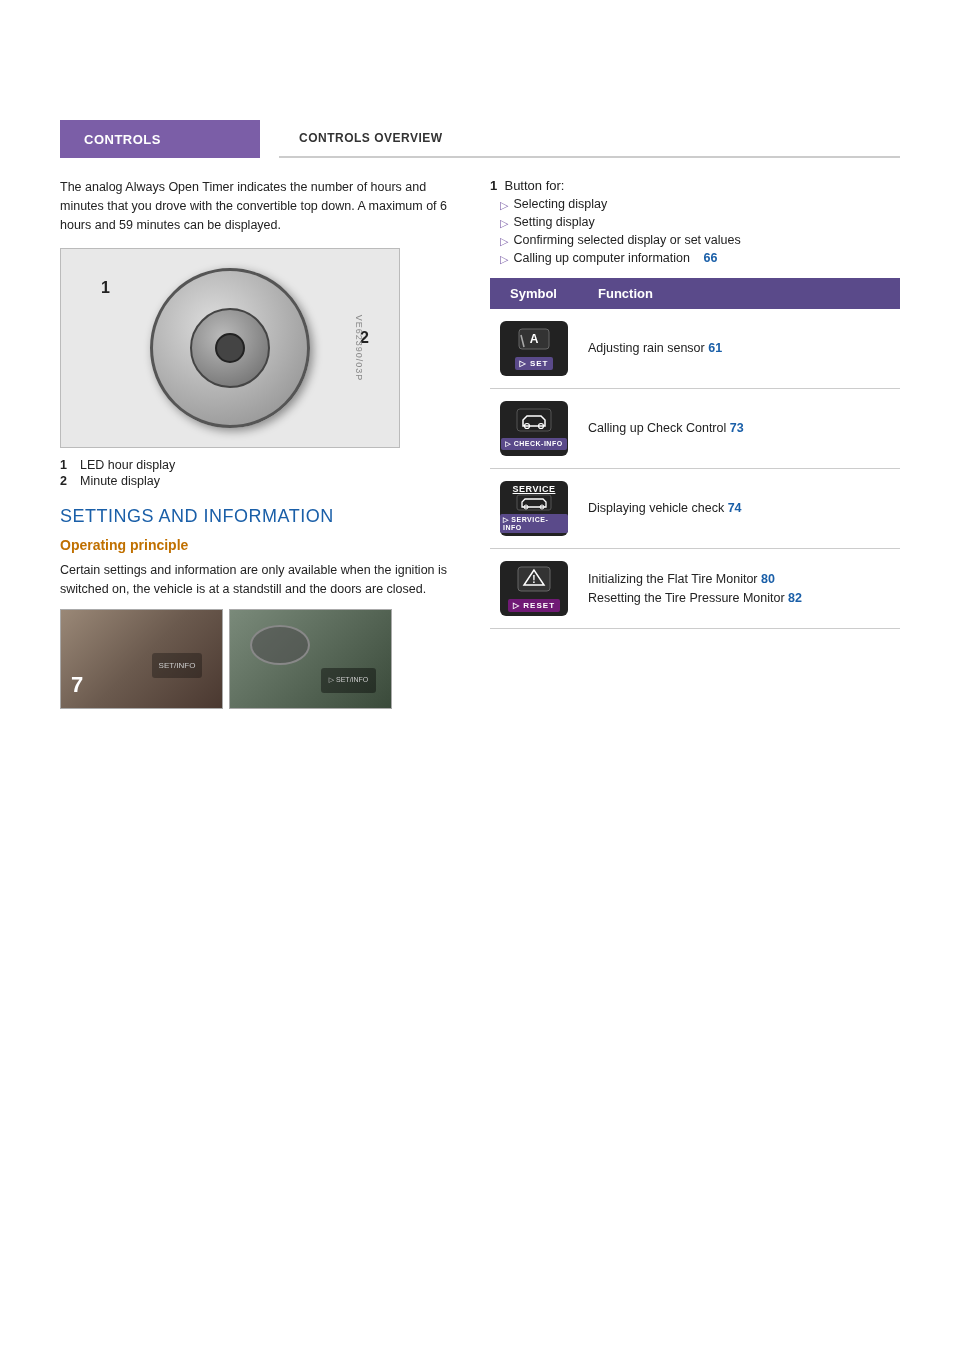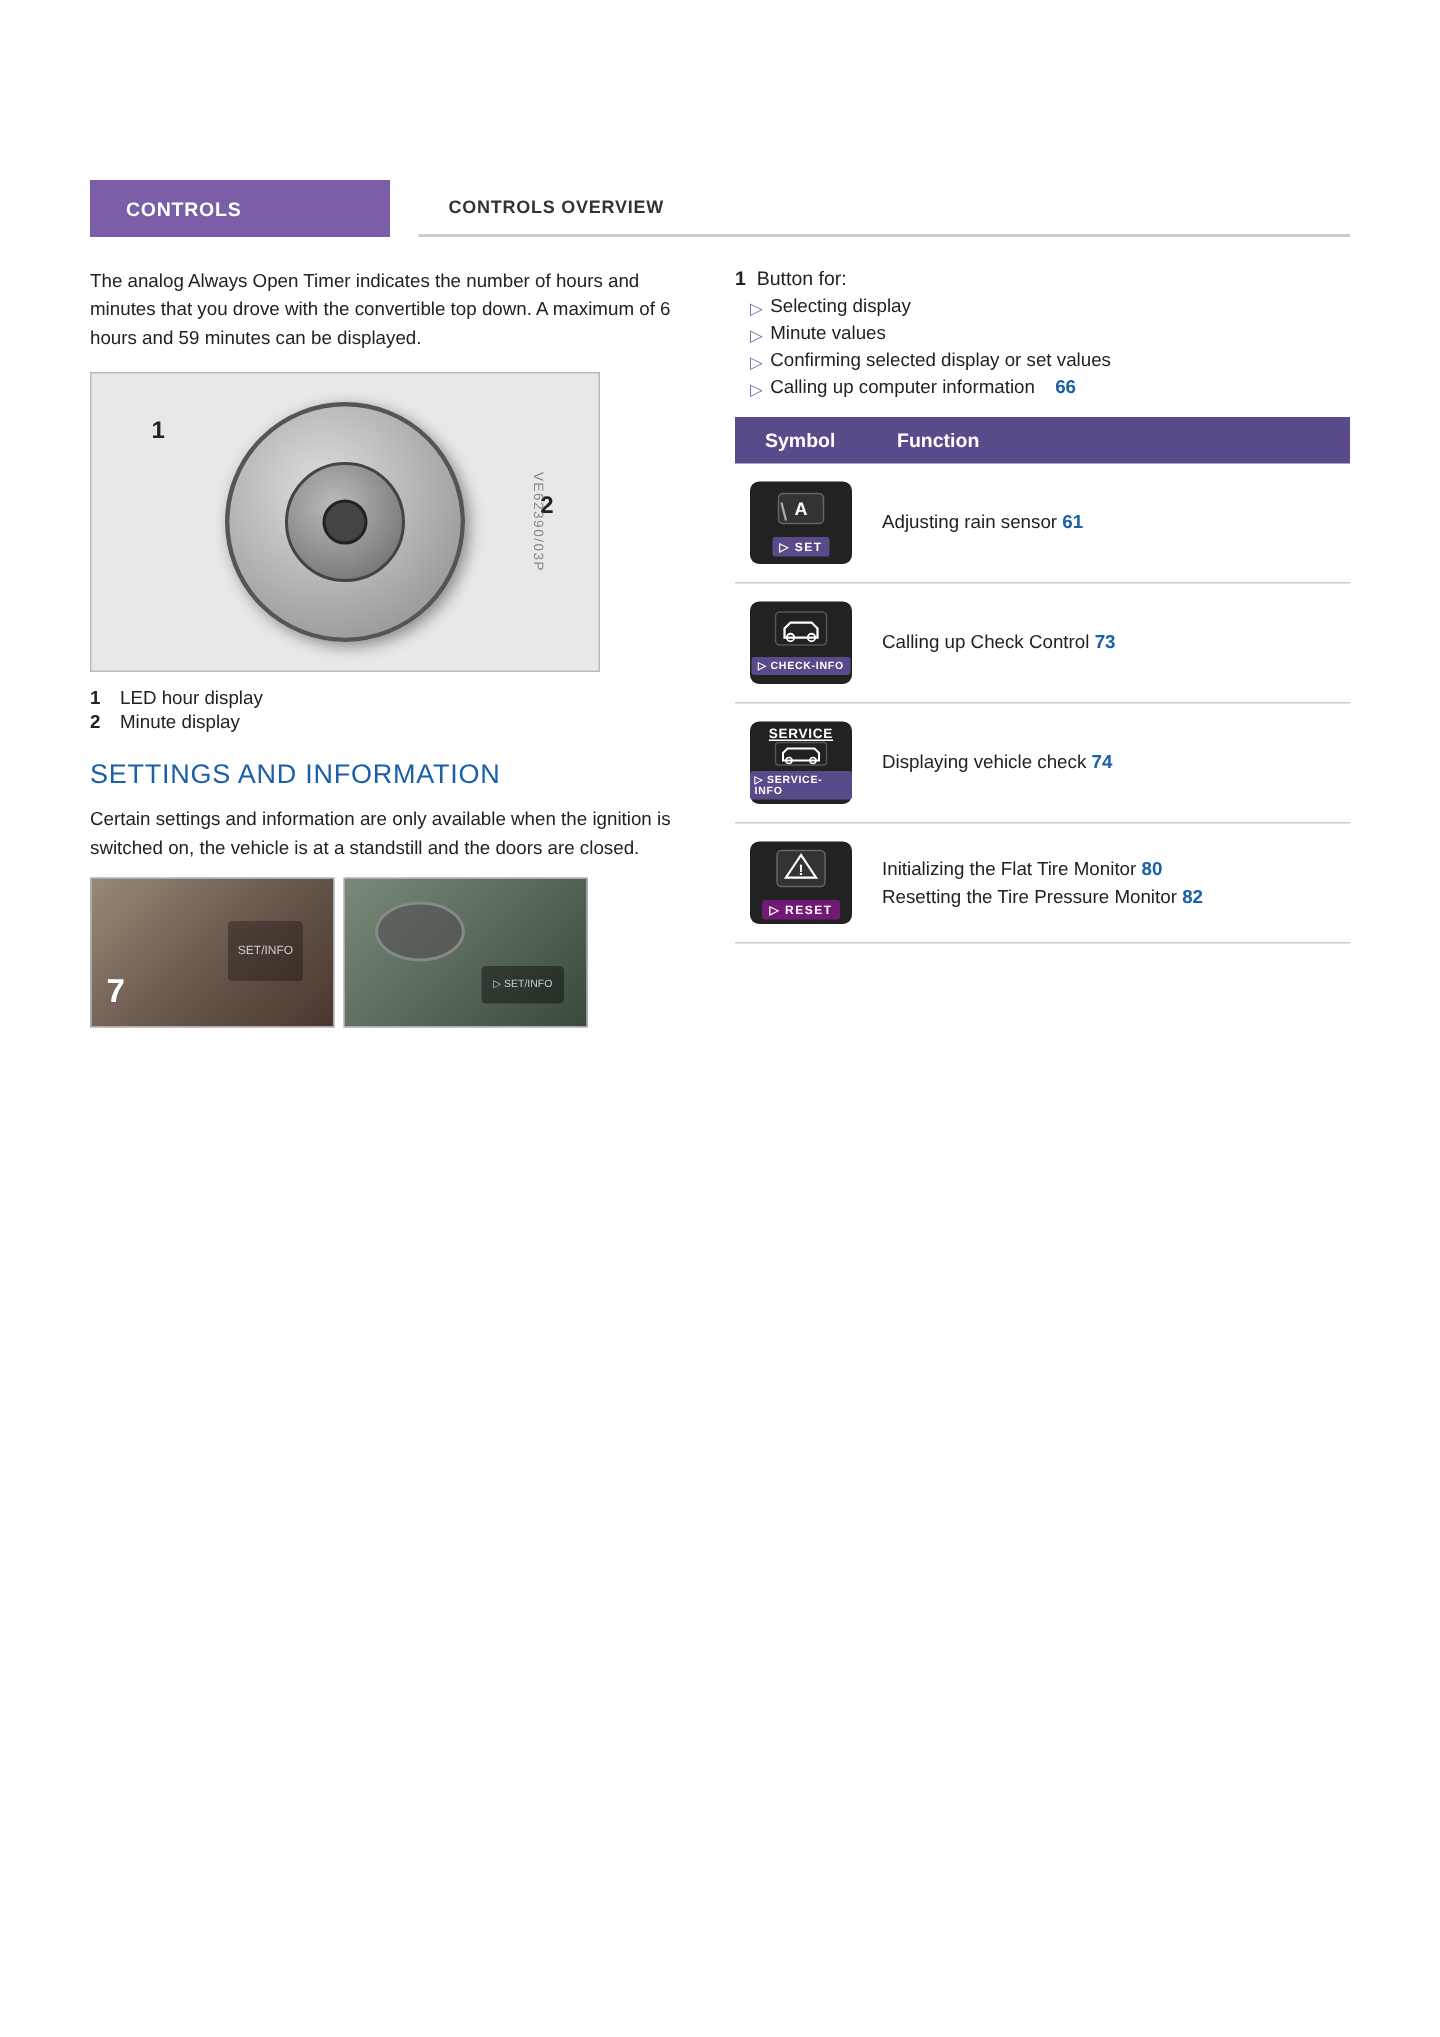--- a/index.html
+++ b/index.html
@@ -361,28 +361,29 @@
           <span>LED hour display</span>
         </div>
         <div class="caption-item">
           <span class="caption-num">2</span>
           <span>Minute display</span>
         </div>
       </div>
 
       <div class="section-title-blue">SETTINGS AND INFORMATION</div>
 
+      <div class="section-title-orange">Operating principle</div>
       <div class="body-text">Certain settings and information are only available when the ignition is switched on, the vehicle is at a standstill and the doors are closed.</div>
 
       <div class="bottom-images">
         <div class="bottom-img">
           <div class="car-interior-left">
             <div class="number-7">7</div>
 
-            <div style="position:absolute; bottom:30px; right:20px; width:50px; height:40px; background:rgba(0,0,0,0.3); border-radius:3px; display:flex; align-items:center; justify-content:center;">
+            <div style="position:absolute; bottom:30px; right:20px; width:50px; height:25px; background:rgba(0,0,0,0.3); border-radius:3px; display:flex; align-items:center; justify-content:center;">
               <span style="color:#ccc; font-size:8px;">SET/INFO</span>
             </div>
           </div>
         </div>
         <div class="bottom-img">
           <div class="car-interior-right">
             <div style="position:absolute; top:15px; left:20px; width:60px; height:40px; border-radius:50%; background:rgba(80,80,80,0.6); border: 2px solid #888;"></div>
             <div style="position:absolute; bottom:15px; right:15px; width:55px; height:25px; background:rgba(0,0,0,0.4); border-radius:3px; display:flex; align-items:center; justify-content:center;">
               <span style="color:#ccc; font-size:7px;">▷ SET/INFO</span>
             </div>
@@ -398,21 +399,21 @@
         <div class="button-for-text">
           <strong>1</strong>&nbsp;&nbsp;<span>Button for:</span>
         </div>
         <ul class="bullet-list">
           <li>
             <span class="bullet-arrow">▷</span>
             <span>Selecting display</span>
           </li>
           <li>
             <span class="bullet-arrow">▷</span>
-            <span>Minute values</span>
+            <span>Setting display</span>
           </li>
           <li>
             <span class="bullet-arrow">▷</span>
             <span>Confirming selected display or set values</span>
           </li>
           <li>
             <span class="bullet-arrow">▷</span>
             <span>Calling up computer information</span>
             &nbsp;<span class="page-link">66</span>
           </li>

